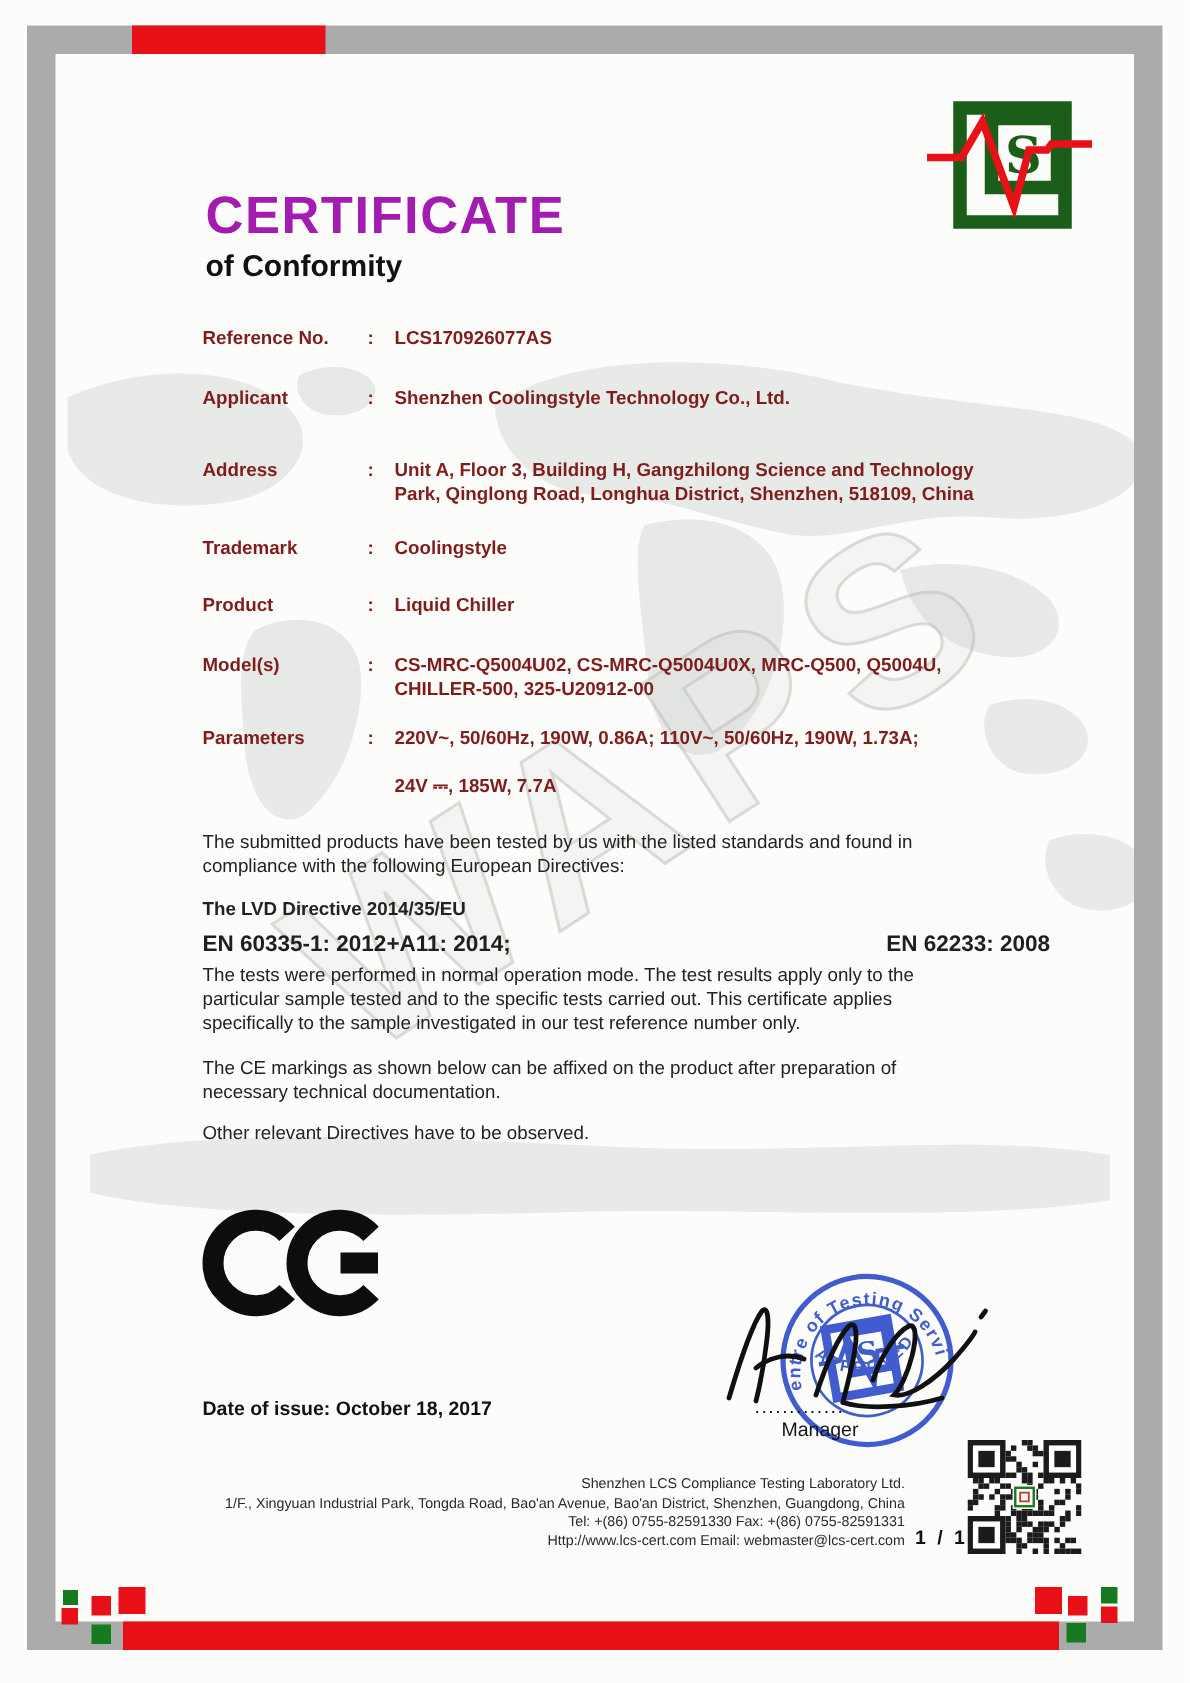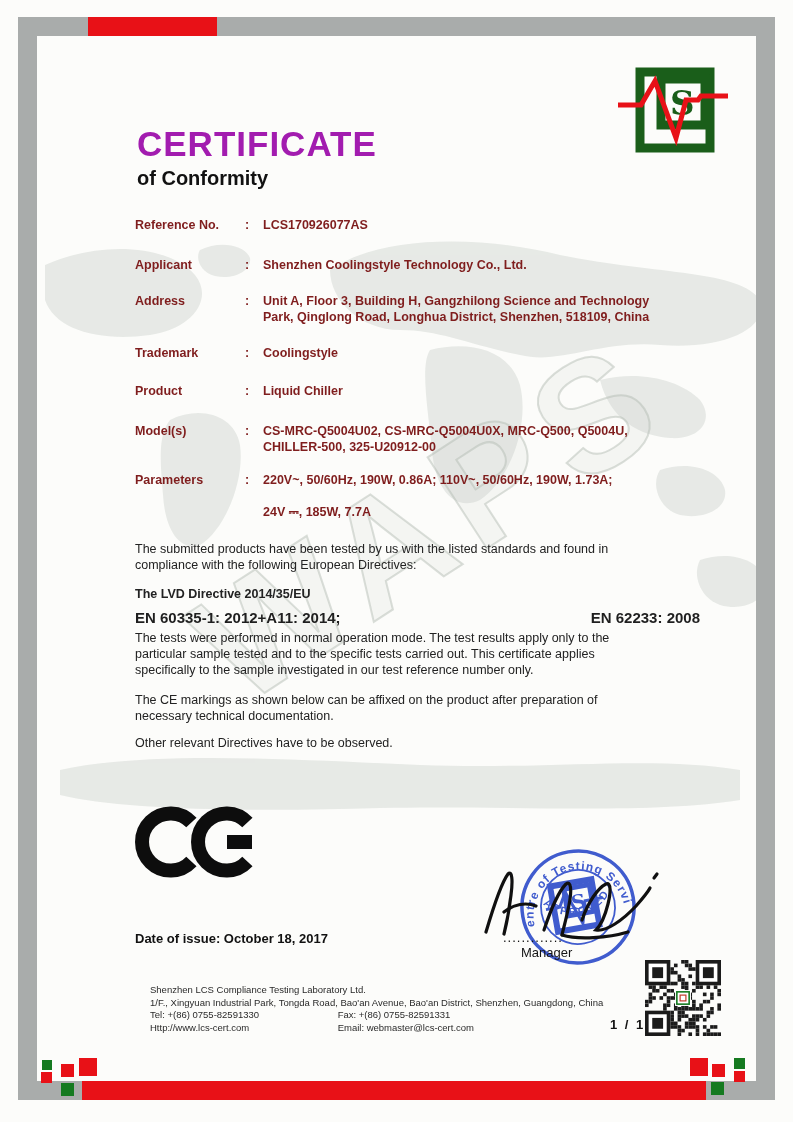--- a/index.html
+++ b/index.html
@@ -28,38 +28,38 @@
   .logo-svg { position:absolute; left:628px; top:64px; overflow:visible; }
   .title-block { position:absolute; left:137px; top:124px; }
   .title-1 { font-size:35px; font-weight:bold; letter-spacing:1px; color:#a21caf; }
   .title-2 { font-size:20px; font-weight:bold; margin-top:3px; color:#111; }
   
   .content { position:absolute; left:135px; top:217px; width:565px; }
   .field-row { display:flex; font-size:12.5px; font-weight:bold; line-height:16px; color:#7f1d1d; }
   .field-label { width:110px; flex:none; }
   .field-colon { width:18px; flex:none; }
   .field-value { flex:1; white-space:pre-line; }
-  .mb-ref{margin-bottom:24px}.mb-app{margin-bottom:20px}.mb-addr{margin-bottom:20px}
+  .mb-ref{margin-bottom:24px}.mb-app{margin-bottom:32px}.mb-addr{margin-bottom:20px}
   .mb-tm{margin-bottom:22px}.mb-prod{margin-bottom:24px}.mb-model{margin-bottom:17px}
   .mb-params{margin-bottom:21px}
   .para { font-size:12.5px; line-height:16px; white-space:pre-line; color:#222; }
   .para-lvd { font-weight:bold; margin-top:13px; }
   .std-row { display:flex; justify-content:space-between; font-size:15px; font-weight:bold;
              margin-top:7px; margin-bottom:4px; width:565px; }
   .p2 { margin-bottom:14px; } .p3 { margin-bottom:11px; }
   
   .ce-svg { position:absolute; left:133px; top:797px; }
   .date-issue { position:absolute; left:135px; top:931px; font-size:13px; font-weight:bold; color:#111; }
   
   .stamp-svg { position:absolute; left:505px; top:834px; transform:rotate(-10deg); opacity:.88; }
   .sig-svg { position:absolute; left:478px; top:850px; overflow:visible; }
   .sig-dots { position:absolute; left:503px; top:930px; font-size:13px; letter-spacing:1px; color:#111; }
   .manager { position:absolute; left:521px; top:945px; font-size:13px; color:#151515; }
   
-  .footer { position:absolute; left:150px; top:984px; font-size:9.5px; line-height:12.5px; color:#2a2a2a; }
+  .footer { position:absolute; left:150px; top:984px; font-size:9.5px; line-height:12.5px; color:#2a2a2a;text-align:right; }
   .footer-cols span.col1 { display:inline-block; width:185px; }
   .page-indicator { position:absolute; left:610px; top:1017px; font-size:13px; font-weight:bold;
                     letter-spacing:2px; color:#111; }
   .qr-svg { position:absolute; left:645px; top:960px; }
 </style>
 </head>
 <body>
 
 <div class="page">
 

